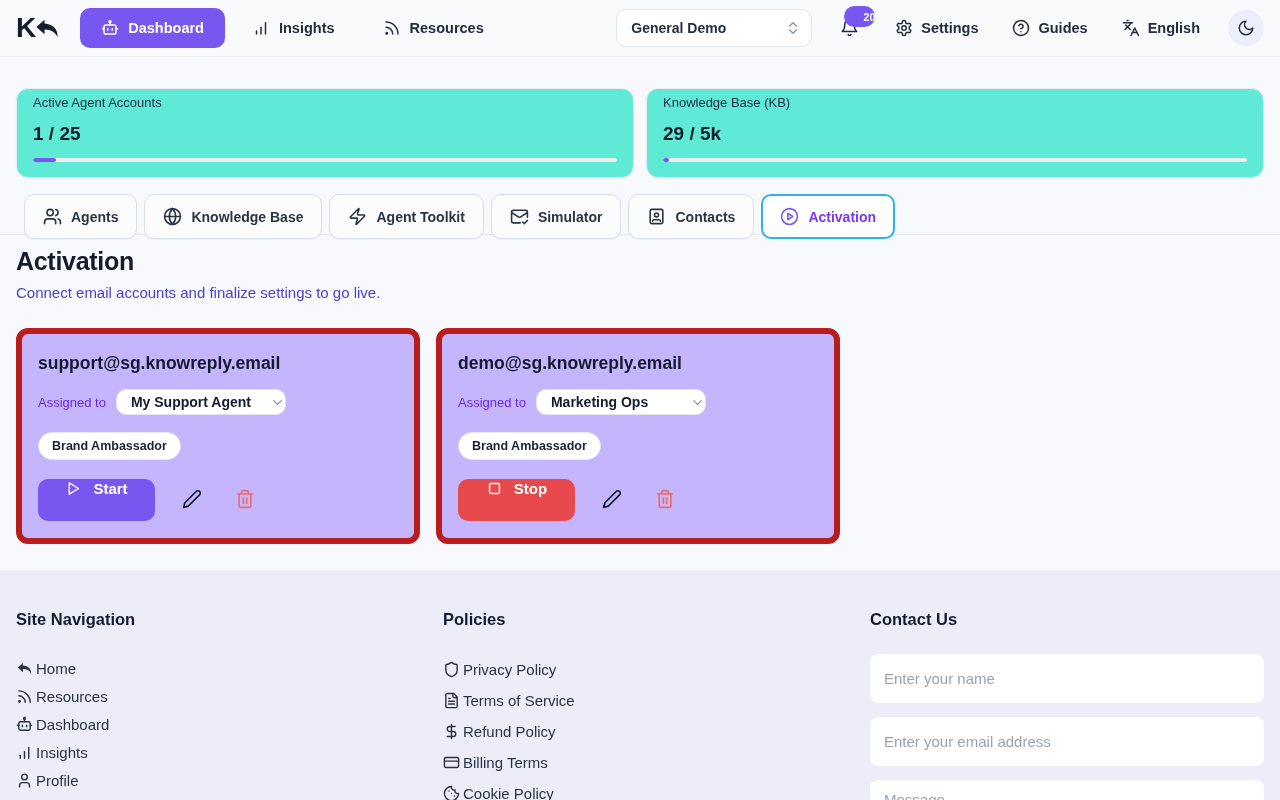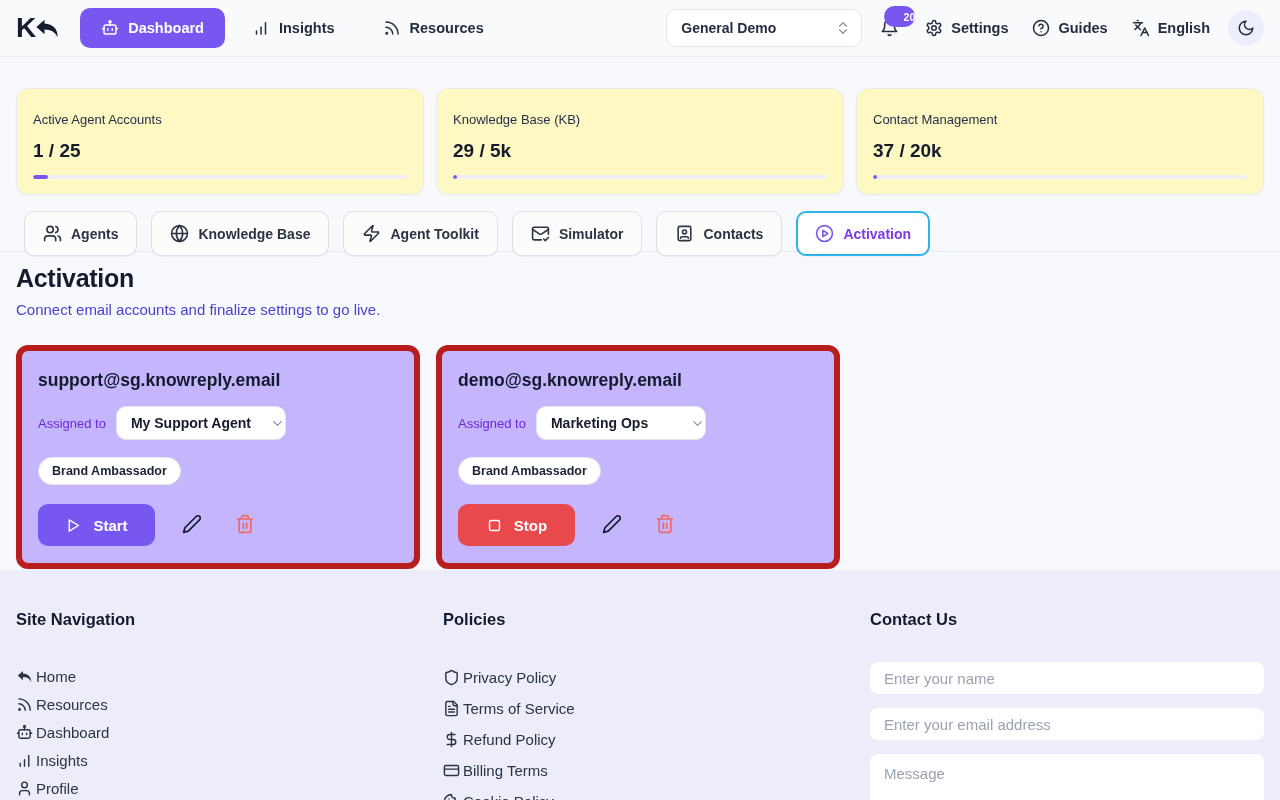--- a/index.html
+++ b/index.html
@@ -17,47 +17,47 @@
   
   .topbar { height:57px; flex:0 0 57px; display:flex; align-items:center;
     padding:0 16px; gap:6px; background:#f8fafc; border-bottom:1px solid #edeff3; }
   .logo { display:flex; align-items:center; margin-right:12px; color:#161d31; cursor:pointer; }
   .logo-k { font-size:28px; font-weight:800; letter-spacing:-2px; }
   .logo svg { width:30px; height:27px; margin-left:-2px; }
   .nav-btn { display:flex; align-items:center; gap:9px; border:none; background:transparent;
     font-size:14.5px; font-weight:600; color:#242c3d; padding:11px 21px; border-radius:10px; cursor:pointer; }
   .nav-btn.active { background:var(--accent,#7857f0); color:#fff; font-weight:700; }
   .nav-btn svg { width:18px; height:18px; }
-  .header-right { margin-left:auto; display:flex; align-items:center; gap:12px; }
+  .header-right { margin-left:auto; display:flex; align-items:center; gap:22px; }
   .ws-select { width:196px; height:38px; background:#fff; border:1px solid #e3e6ec; border-radius:10px;
     display:flex; align-items:center; padding:0 10px 0 14px; font-size:14px; font-weight:600; color:#242c3d; cursor:pointer; }
   .ws-select svg { margin-left:auto; width:16px; height:16px; color:#8a93a3; }
   .bell-wrap { position:relative; background:none; border:none; padding:6px 8px 4px 6px; cursor:pointer; color:#242c3d; }
   .bell-wrap svg { width:19px; height:19px; }
   .notif-badge { position:absolute; top:-6px; right:-8px; background:var(--accent,#7a5cf5); color:#fff;
     font-size:10.5px; font-weight:700; min-width:21px; height:21px; border-radius:11px;
     display:flex; align-items:center; justify-content:center;padding-left:20px; }
   .text-btn { display:flex; align-items:center; gap:8px; background:none; border:none;
     font-size:14.5px; font-weight:600; color:#242c3d; padding:6px 6px; cursor:pointer; }
   .text-btn svg { width:18px; height:18px; }
   .theme-btn { width:36px; height:36px; border-radius:50%; background:#eceefb; border:none;
     display:flex; align-items:center; justify-content:center; color:#242c3d; cursor:pointer; }
   .theme-btn svg { width:18px; height:18px; }
 
   
   .stats-row { display:flex; gap:12px; margin:31px 16px 0; }
-  .stat-card { flex:1; background:#fef9c3; border:1px solid #e9ecf2; border-radius:12px;
-    padding:23px 16px 15px; box-shadow:0 1px 2px rgba(20,30,60,.04); }
+  .stat-card { flex:1; background:#5eead4; border:1px solid #e9ecf2; border-radius:12px;
+    padding:6px 16px 15px; box-shadow:0 1px 2px rgba(20,30,60,.04); }
   .stat-label { font-size:13px; font-weight:500; color:#27304a; }
   .stat-value { font-size:19px; font-weight:800; color:#141b2e; margin-top:13px; }
   .progress-track { height:4px; background:#edeff4; border-radius:4px; margin-top:13px; overflow:hidden; }
   .progress-fill { height:100%; background:var(--accent,#7857f0); border-radius:4px; min-width:4px; }
 
   
-  .tabs-row { display:flex; align-items:flex-start; gap:14px; padding:16px 16px 0 24px;
+  .tabs-row { display:flex; align-items:flex-start; gap:7px; padding:16px 16px 0 24px;
     border-bottom:1px solid #e7eaef; }
   .tab { display:flex; align-items:center; gap:9px; background:#fcfcfd; border:1px solid #dbdfe6;
     border-radius:10px; padding:12px 18px; font-size:14px; font-weight:600; color:#2b3442;
     margin-bottom:-5px; cursor:pointer; box-shadow:0 1px 1px rgba(20,30,60,.05); }
   .tab svg { width:19px; height:19px; }
   .tab.active { border:2px solid var(--tab-active,#2cb3ea); background:#fff;
     color:var(--tab-text,#7c3aed); padding:11px 17px; }
   .tab.active svg { color:var(--accent,#7857f0); }
 
   
@@ -72,43 +72,43 @@
   .btn-secondary { display:flex; align-items:center; gap:10px; background:#fff; border:1px solid #e3e6ec;
     border-radius:10px; padding:0 16px; height:37px; font-size:14px; font-weight:600; color:#1f2734; cursor:pointer; }
   .btn-secondary svg { width:18px; height:18px; }
 
   .accounts-row { display:flex; gap:16px; margin-top:27px; }
   .account-card { width:404px; background:#c4b5fd; border:6px solid #b91c1c; border-radius:12px;
     padding:19px 16px 17px; box-shadow:0 1px 2px rgba(20,30,60,.04); }
   .account-email { font-size:17.5px; font-weight:800; color:#141b2e; }
   .assigned-row { display:flex; align-items:center; gap:10px; margin-top:15px; }
   .assigned-label { font-size:13px; color:var(--assigned,#6d28d9); font-weight:500; }
-  .agent-select { display:flex; align-items:center; border:1px solid #e2e5eb; border-radius:10px; height:34px;
+  .agent-select { display:flex; align-items:center; border:1px solid #e2e5eb; border-radius:10px; height:26px;
     padding:0 0 0 14px; font-size:14px; font-weight:600; color:#141b2e; width:170px; background:#fff; cursor:pointer; }
   .agent-select svg { margin-left:auto; width:15px; height:15px; color:#8a93a3; }
   .badge-pill { display:inline-block; border:1px solid #e5e8ee; border-radius:999px; padding:6px 13px;
     font-size:12.5px; font-weight:700; color:#1b2434; margin-top:17px; background:#fff; }
   .card-actions { display:flex; align-items:center; gap:21px; margin-top:19px; }
-  .btn-run { display:flex; align-items:center; justify-content:center; gap:11px; width:117px; height:42px;
+  .btn-run { display:flex; align-items:flex-start; justify-content:center; gap:11px; width:117px; height:42px;
     border:none; border-radius:10px; background:var(--accent,#7857f0); color:#fff; font-size:15px; font-weight:700; cursor:pointer; }
   .btn-run svg { width:17px; height:17px; }
   .btn-run.stop { background:var(--danger,#e8494d); }
   .icon-action { background:none; border:none; cursor:pointer; padding:4px 6px; }
   .icon-action svg { width:20px; height:20px; }
   .icon-action.edit { color:#141b2e; }
   .icon-action.del { color:var(--trash,#ee6b6b); }
 
   
   footer { margin-top:auto; height:230px; background:#edecf9; display:flex; padding:40px 16px 0; }
   .fcol1 { width:427px; } .fcol2 { width:427px; } .fcol3 { flex:1; }
-  .fcol-title { font-size:16.5px; font-weight:700; color:#141b2e; margin-bottom:33px; }
+  .fcol-title { font-size:16.5px; font-weight:700; color:#141b2e; margin-bottom:25px; }
   .fitem { display:flex; align-items:center; gap:3px; height:28px; font-size:15px; color:#2b3442; cursor:pointer; }
   .fitem svg { width:17px; height:17px; flex:0 0 17px; }
   .fcol2 .fitem { height:31px; }
-  .contact-input { display:block; width:100%; height:32px; border:none; border-radius:8px; background:#fff;
+  .contact-input { display:block; width:100%; height:49px; border:none; border-radius:8px; background:#fff;
     padding:0 14px; font-size:15px; font-family:"Liberation Sans",sans-serif; color:#1a2133; margin-bottom:14px; outline:none; }
   .contact-input::placeholder { color:#9aa2b1; }
   textarea.contact-input { height:70px; padding-top:11px; resize:none; }
 </style>
 </head>
 <body>
 
 <svg width="0" height="0" style="position:absolute" aria-hidden="true">
   <defs>
     <symbol id="i-reply" viewBox="0 0 24 24">
@@ -321,27 +321,20 @@
       <div class="progress-fill" style="width: 4%;"></div>
     </div>
   </div>
   <div class="stat-card">
     <div class="stat-label">Knowledge Base (KB)</div>
     <div class="stat-value">29 / 5k</div>
     <div class="progress-track">
       <div class="progress-fill" style="width: 1%;"></div>
     </div>
   </div>
-  <div class="stat-card">
-    <div class="stat-label">Contact Management</div>
-    <div class="stat-value">37 / 20k</div>
-    <div class="progress-track">
-      <div class="progress-fill" style="width: 0.8%;"></div>
-    </div>
-  </div>
 </div>
 
 <div class="tabs-row">
   <button class="tab">
     <svg class="icon">
         <use href="#i-users"></use>
       </svg>
     <span>Agents</span>
   </button>
   <button class="tab">

